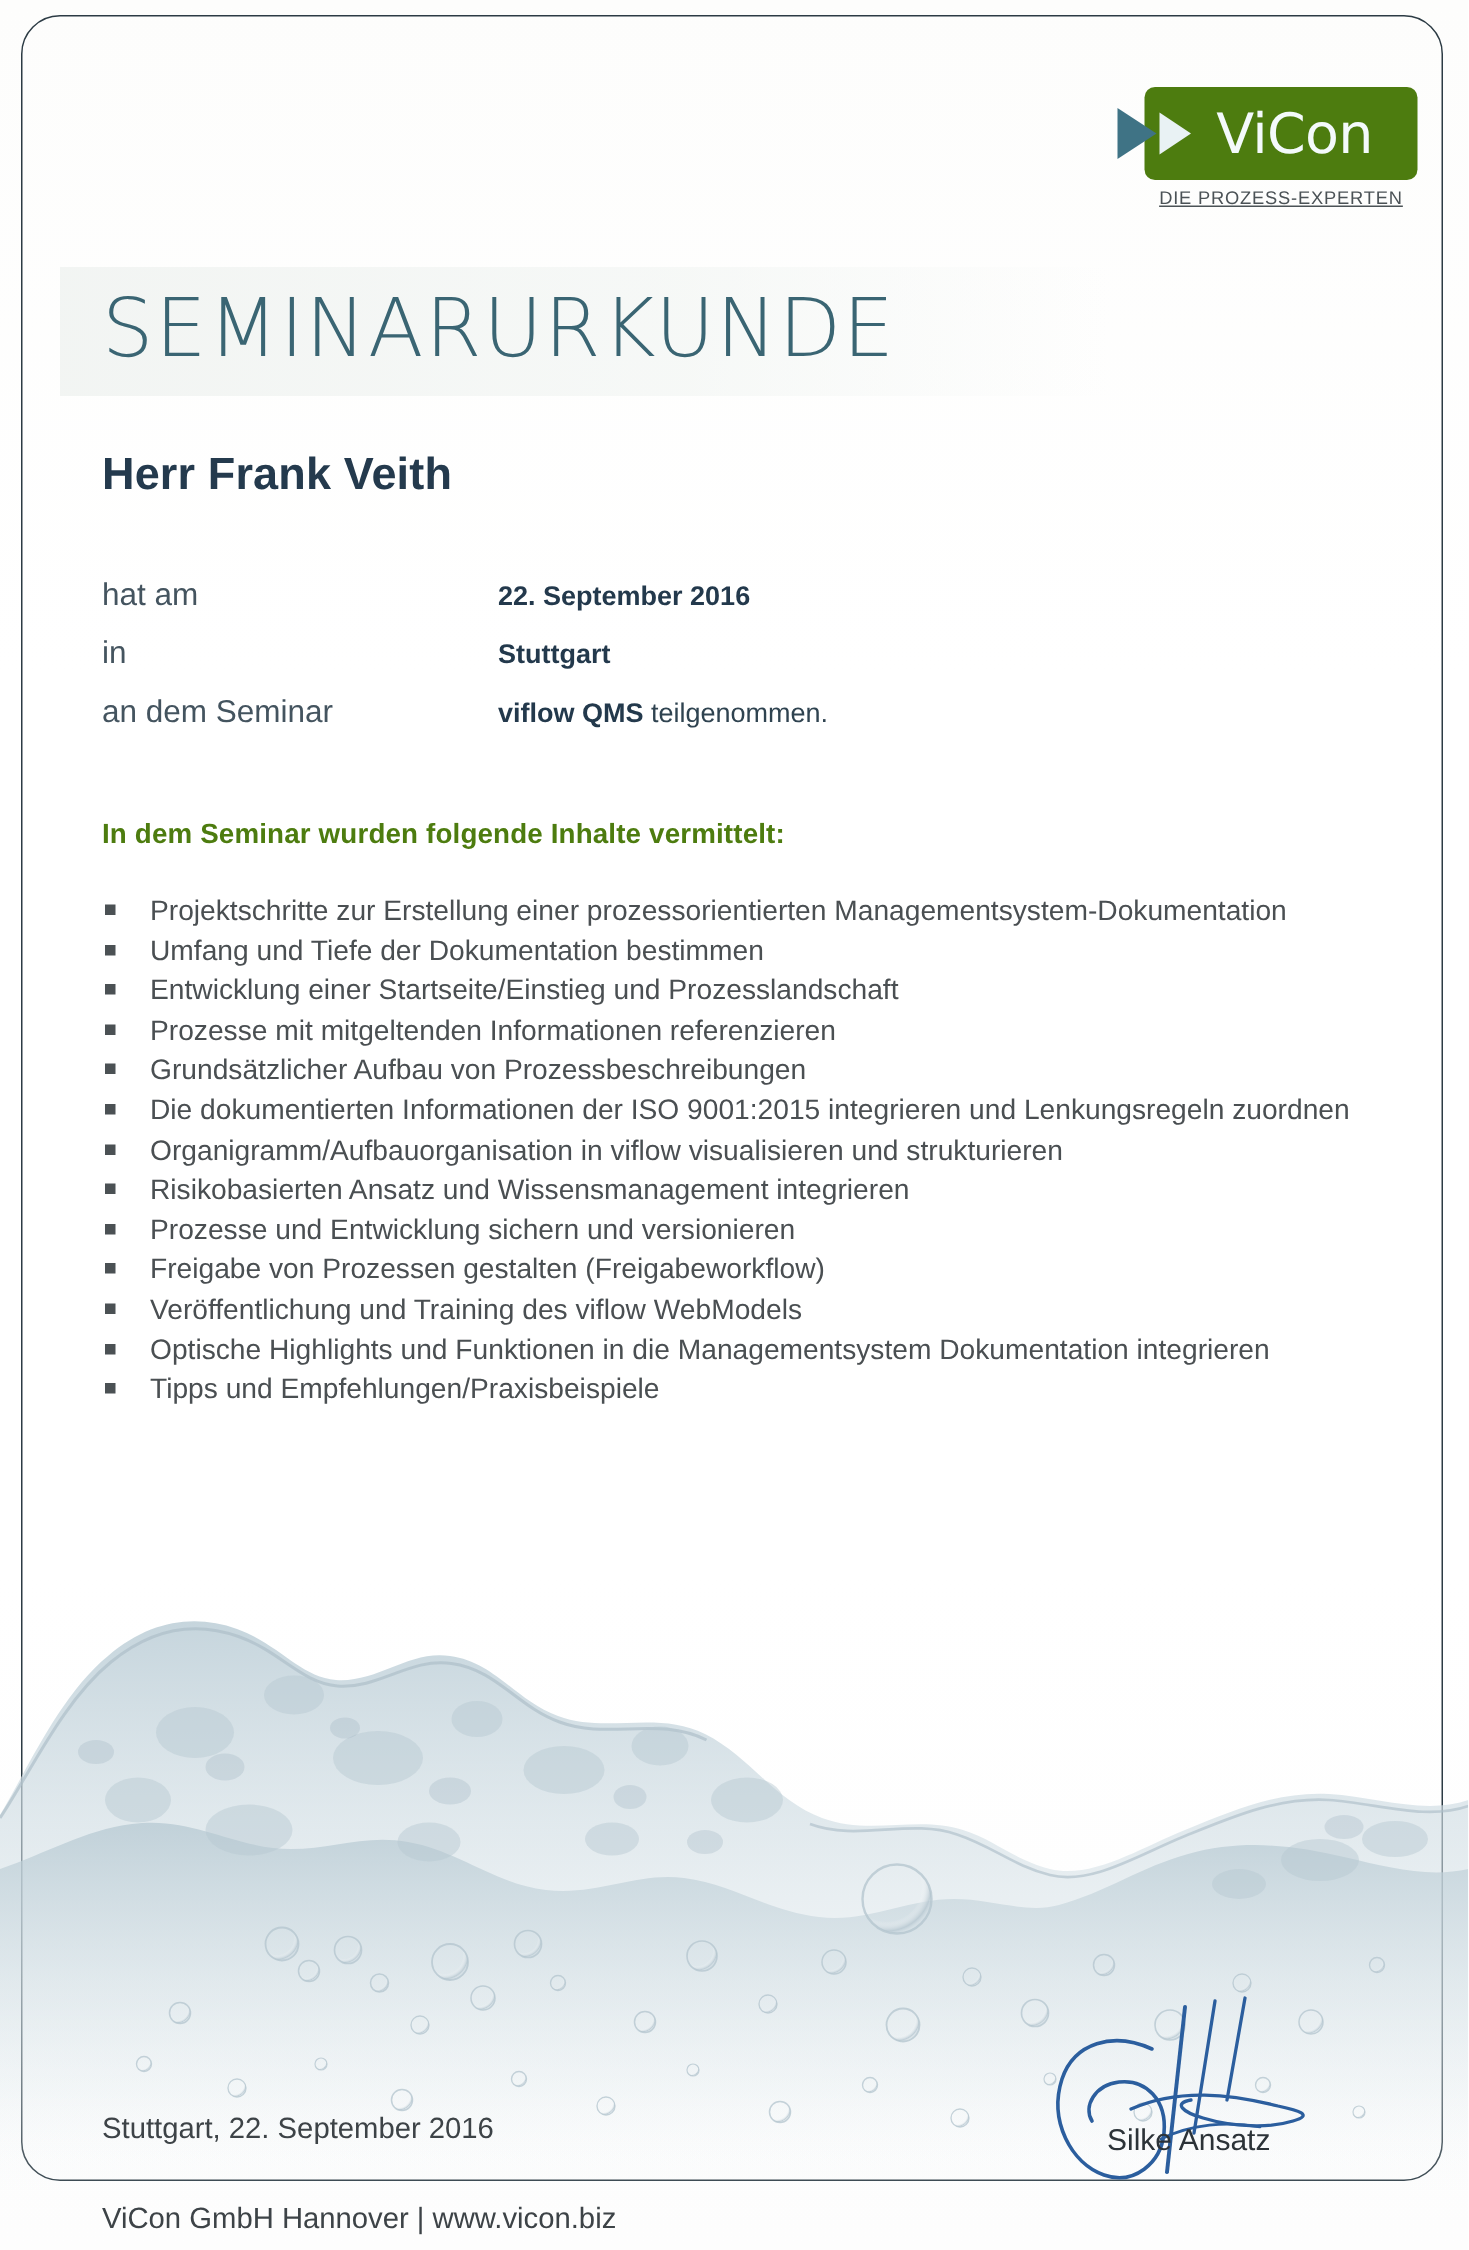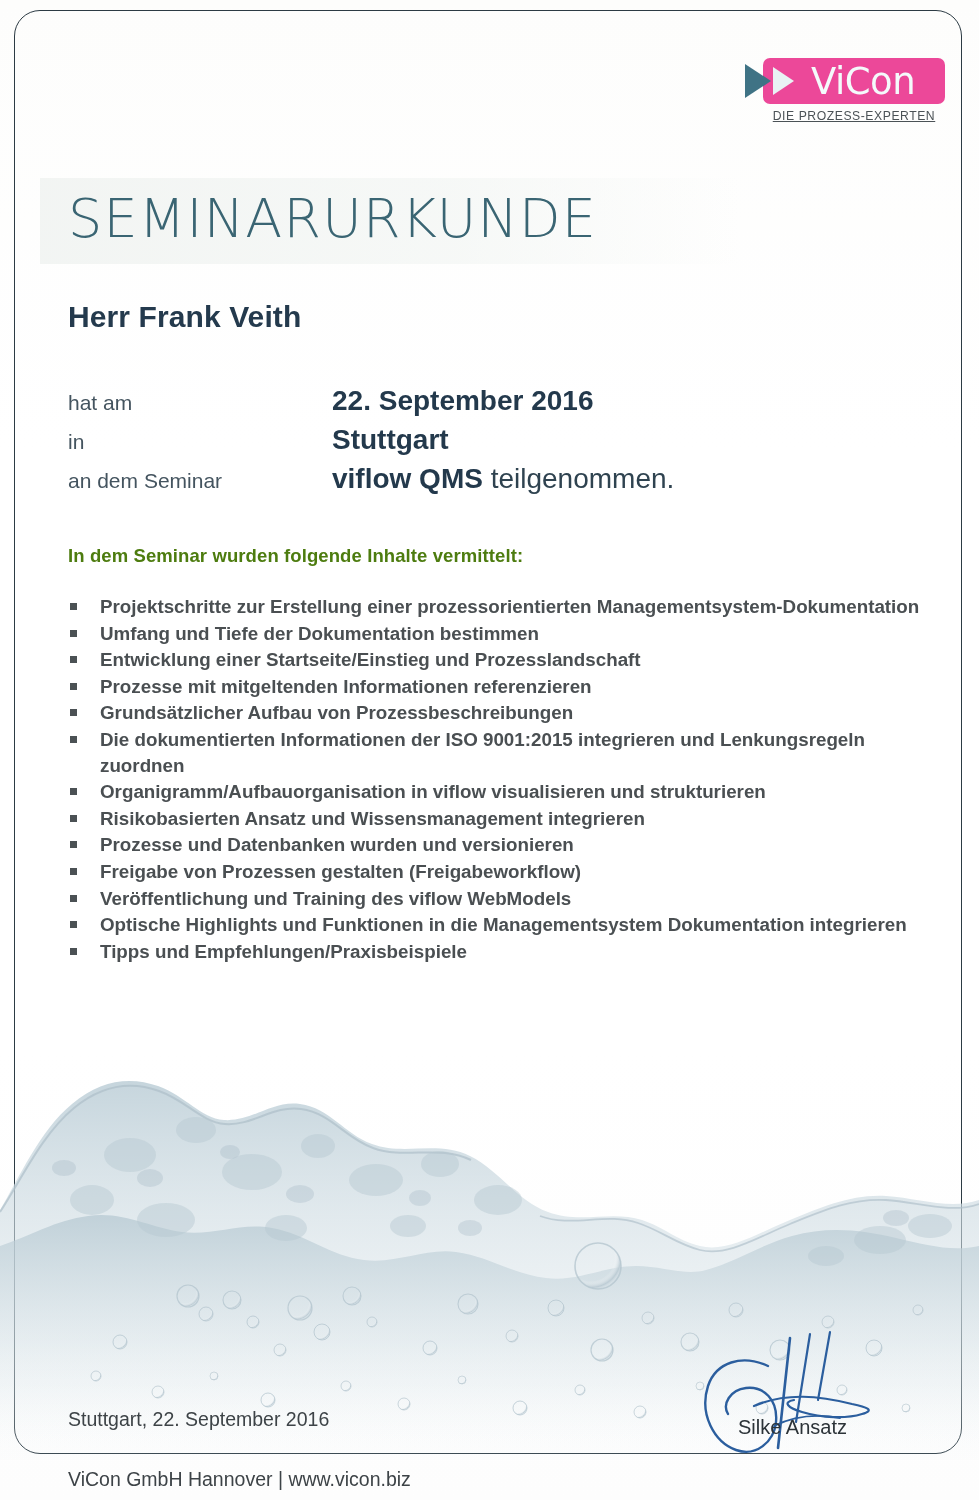--- a/index.html
+++ b/index.html
@@ -46,22 +46,22 @@
   .logo-block {
     position: absolute;
     left: 763px;
     top: 58px;
     width: 182px;
     text-align: center;
   }
   .logo-badge {
     position: relative;
     width: 182px;
-    height: 46px;
-    background: #ec4899;
+    height: 62px;
+    background: #4d7c0f;
     border-radius: 7px;
     display: flex;
     align-items: center;
     justify-content: center;
   }
   .logo-word {
     color: #f4fafb;
     font-family: "DejaVu Sans", sans-serif;
     font-size: 37px;
     font-weight: 400;
@@ -148,21 +148,21 @@
     height: 39px;
   }
   .detail-label {
     width: 264px;
     flex: 0 0 264px;
     font-size: 21px;
     color: #44545f;
     font-weight: 400;
   }
   .detail-value {
-    font-size: 28px;
+    font-size: 18px;
     color: #23394c;
     font-weight: bold;
     white-space: nowrap;
   }
   .detail-value .suffix {
     font-weight: 400;
     color: #2f4350;
   }
 
   
@@ -187,21 +187,20 @@
     padding: 0;
     list-style: none;
   }
   .contents-list li {
     position: relative;
     padding-left: 34px;
     font-size: 18.8px;
     line-height: 25.6px;
     color: #4a4f52;
     margin-bottom: 1px;
-    font-weight: bold;
   }
   .contents-list li::before {
     content: "";
     position: absolute;
     left: 4px;
     top: 9px;
     width: 7px;
     height: 7px;
     background: #4b5154;
   }
@@ -304,21 +303,21 @@
 
   <ul class="contents-list">
     <li>Projektschritte zur Erstellung einer prozessorientierten Managementsystem-Dokumentation</li>
     <li>Umfang und Tiefe der Dokumentation bestimmen</li>
     <li>Entwicklung einer Startseite/Einstieg und Prozesslandschaft</li>
     <li>Prozesse mit mitgeltenden Informationen referenzieren</li>
     <li>Grundsätzlicher Aufbau von Prozessbeschreibungen</li>
     <li>Die dokumentierten Informationen der ISO 9001:2015 integrieren und Lenkungsregeln zuordnen</li>
     <li>Organigramm/Aufbauorganisation in viflow visualisieren und strukturieren</li>
     <li>Risikobasierten Ansatz und Wissensmanagement integrieren</li>
-    <li>Prozesse und Datenbanken wurden und versionieren</li>
+    <li>Prozesse und Entwicklung sichern und versionieren</li>
     <li>Freigabe von Prozessen gestalten (Freigabeworkflow)</li>
     <li>Veröffentlichung und Training des viflow WebModels</li>
     <li>Optische Highlights und Funktionen in die Managementsystem Dokumentation integrieren</li>
     <li>Tipps und Empfehlungen/Praxisbeispiele</li>
   </ul>
 
   <div class="water">
     <svg width="979" height="400" viewBox="0 0 979 400" xmlns="http://www.w3.org/2000/svg">
       <defs>
         <linearGradient id="wfade" x1="0" y1="0" x2="0" y2="1">

